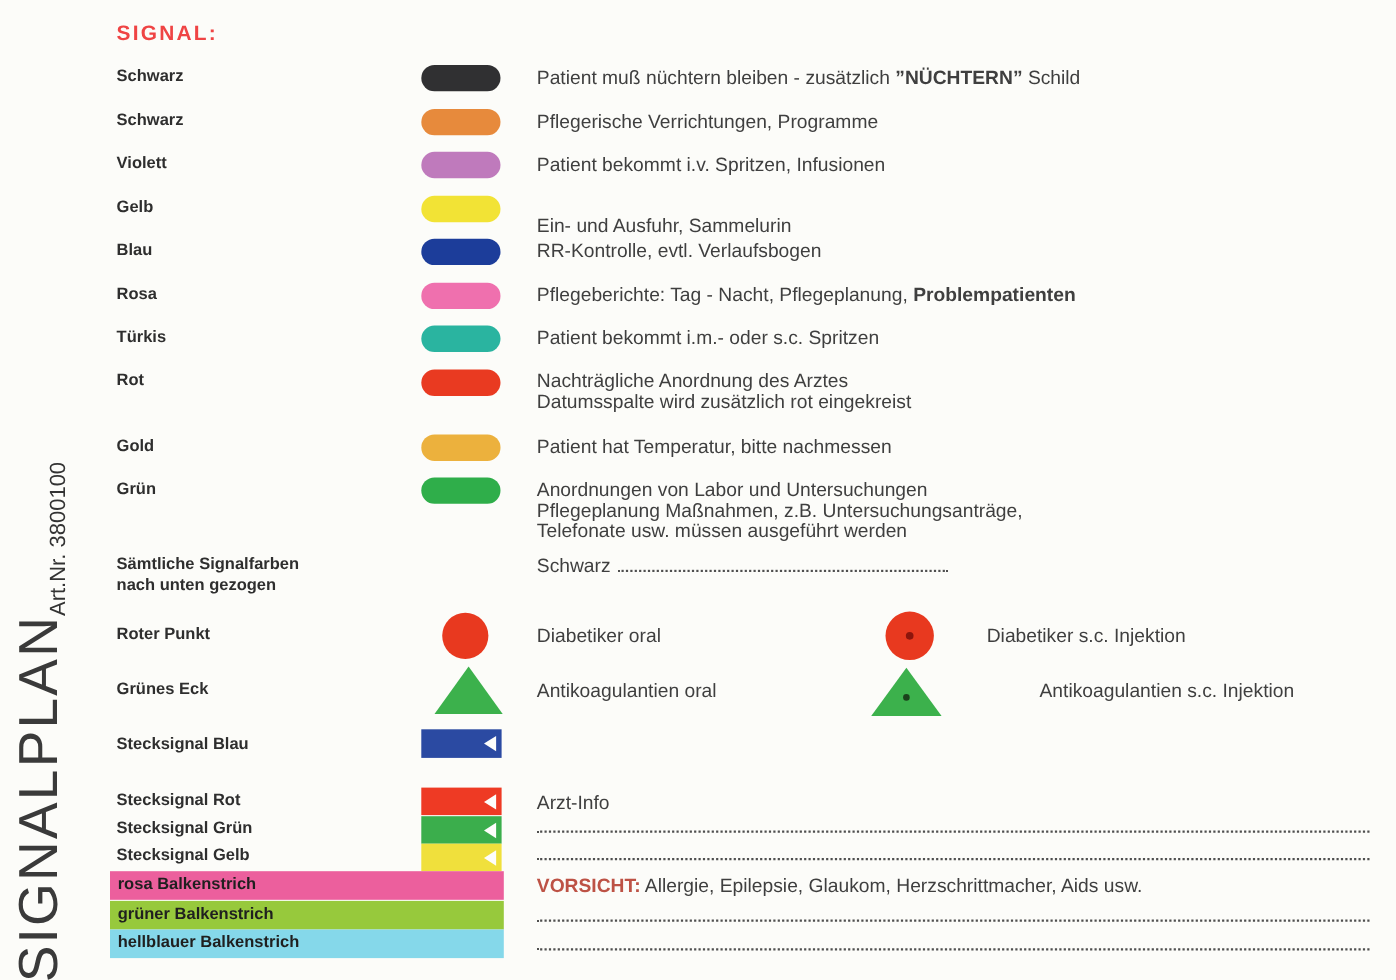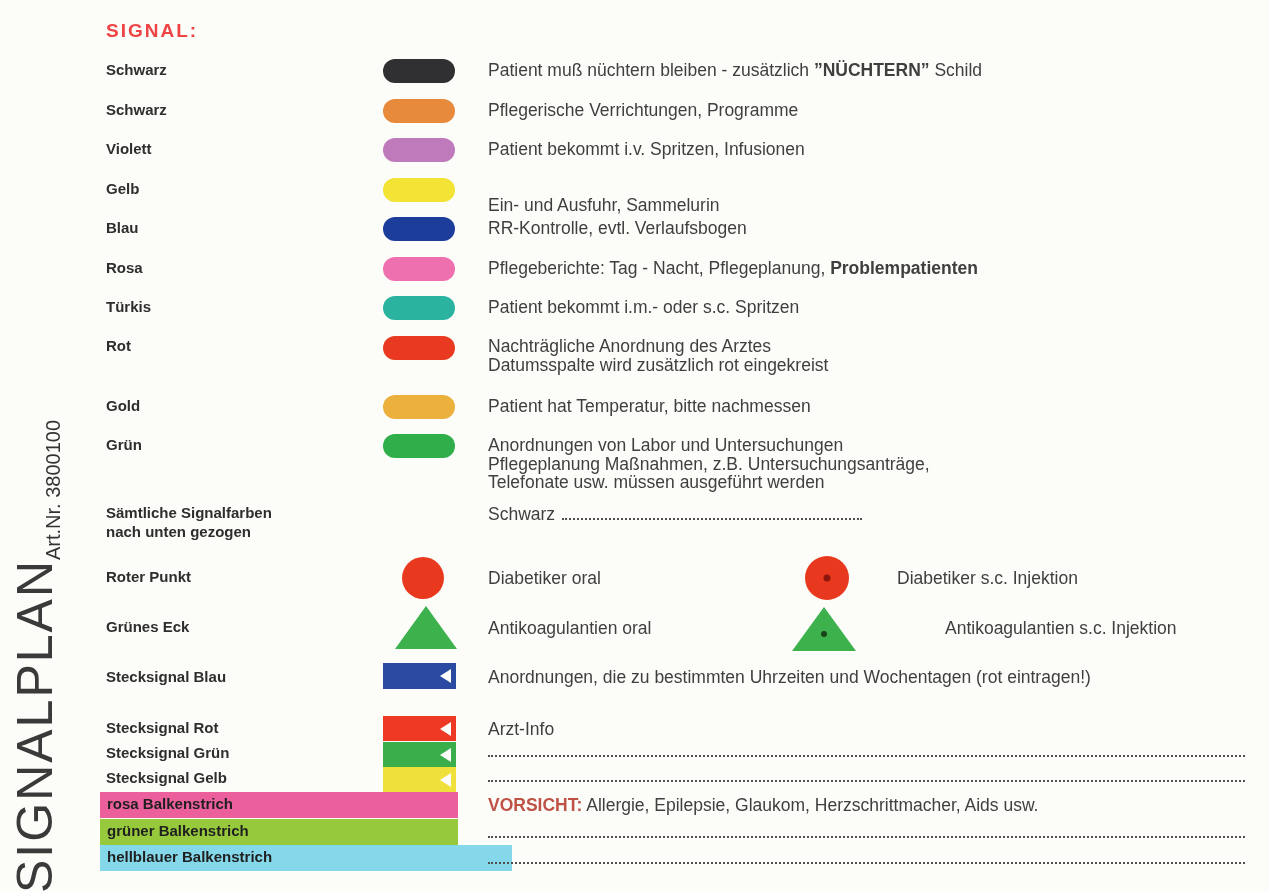--- a/index.html
+++ b/index.html
@@ -159,21 +159,20 @@
       <div class="desc" style="left: 897px; top: 619px; margin-left: 48px;">
         <div><span>Antikoagulantien s.c. Injektion</span></div>
       </div>
     </div>
     <div>
       <div class="row-label" style="left: 106px; top: 667px;">Stecksignal Blau</div>
       <div class="plug" style="background: rgb(43, 74, 162); left: 383px; top: 663px; width: 73px; height: 26px;">
         <div class="arrow"></div>
       </div>
       <div class="desc" style="left: 488px; top: 668px;">
-        <div><span>Anordnungen, die zu bestimmten Uhrzeiten und Wochentagen (rot eintragen!)</span></div>
       </div>
     </div>
     <div>
       <div class="row-label" style="left: 106px; top: 718px;">Stecksignal Rot</div>
       <div class="plug" style="background: rgb(238, 58, 36); left: 383px; top: 716px; width: 73px; height: 25px;">
         <div class="arrow"></div>
       </div>
       <div class="desc" style="left: 488px; top: 720px;">
         <div><span>Arzt-Info</span></div>
       </div>
@@ -212,21 +211,21 @@
       <div class="bar" style="background: rgb(151, 201, 60); left: 100px; top: 819px; width: 358px; height: 26px;">
         <div class="row-label">grüner Balkenstrich</div>
       </div>
       <div class="desc" style="left: 488px; top: 822px;">
         <div>
           <span class="dotline" style="display: block; width: 757px;"></span>
         </div>
       </div>
     </div>
     <div>
-      <div class="bar" style="background: rgb(133, 216, 234); left: 100px; top: 845px; width: 412px; height: 26px;">
+      <div class="bar" style="background: rgb(133, 216, 234); left: 100px; top: 845px; width: 358px; height: 26px;">
         <div class="row-label">hellblauer Balkenstrich</div>
       </div>
       <div class="desc" style="left: 488px; top: 848px;">
         <div>
           <span class="dotline" style="display: block; width: 757px;"></span>
         </div>
       </div>
     </div>
   </div>
 

